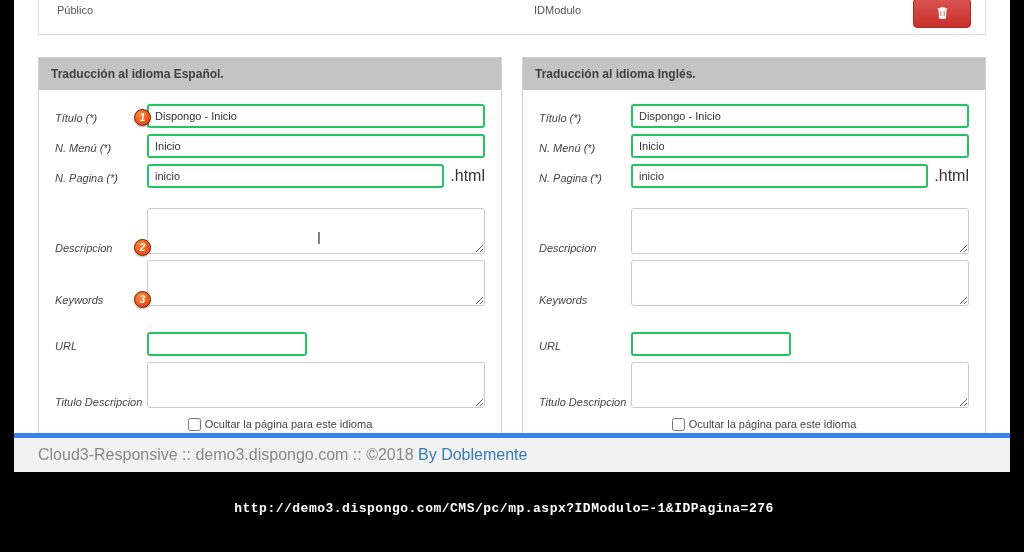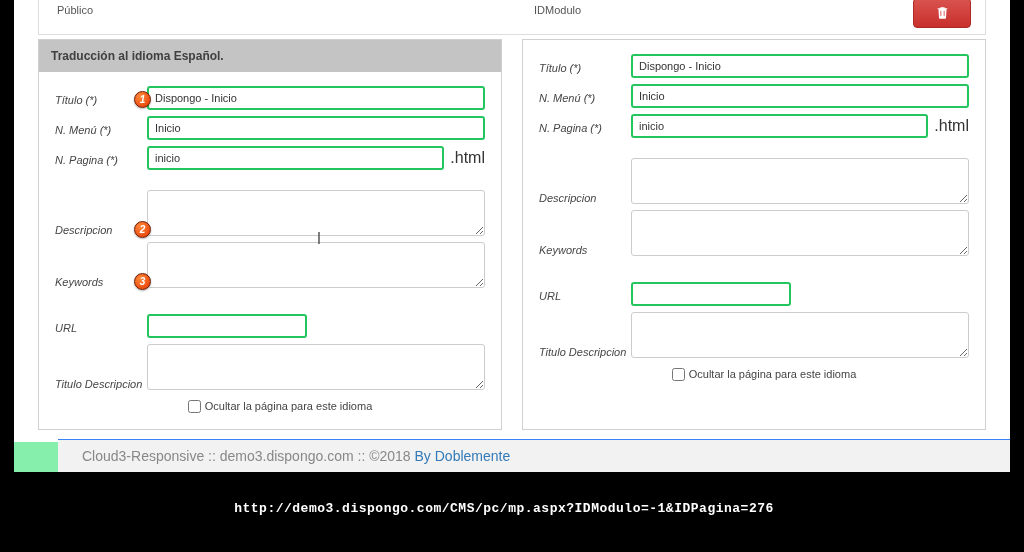--- a/index.html
+++ b/index.html
@@ -7,21 +7,21 @@
     font-family: Arial, sans-serif;
     font-size: 12px;
     background: #000;
     width: 1024px;
     height: 552px;
     overflow: hidden;
     position: relative;
     color: #333;
   }
   .browser-frame {
-    background: #86efac;
+    background: #fdba74;
     position: absolute;
     top: 0;
     left: 14px;
     right: 14px;
     bottom: 80px;
     overflow: hidden;
   }
   .content-wrap {
     padding: 0 24px 12px 24px;
     background: #fff;
@@ -57,21 +57,21 @@
     justify-content: center;
   }
   .trash-icon {
     fill: #fff;
     width: 13px;
     height: 14px;
   }
   .panels {
     display: flex;
     gap: 20px;
-    margin-top: 4px;
+    margin-top: 22px;
   }
   .panel {
     flex: 1;
     border: 1px solid #d0d0d0;
   }
   .panel-header {
     background: #c4c4c4;
     color: #404040;
     font-weight: bold;
     font-size: 12px;
@@ -146,25 +146,24 @@
     display: flex;
     align-items: center;
     justify-content: center;
     box-shadow: 0 1px 2px rgba(0,0,0,0.3);
   }
   .footer {
     position: absolute;
     left: 0; right: 0;
     bottom: 0;
     background: #f2f2f2;
-    border-top: 1px solid #3b82f6;
+    border-top: 5px solid #3b82f6;
     padding: 8px 24px;
-    font-size: 14px;
+    font-size: 16px;
     color: #888;
-    margin-left: 44px;
   }
   .footer a { color: #337ab7; text-decoration: none; }
   .url-caption {
     position: absolute;
     left: 0; right: 16px;
     bottom: 36px;
     text-align: center;
     font-family: "Courier New", monospace;
     font-size: 13px;
     color: #fff;
@@ -259,20 +258,21 @@
 
           <div class="check-row">
             <input type="checkbox" style="">
             <span>Ocultar la página para este idioma</span>
           </div>
 
         </div>
       </div>
 
       <div class="panel">
+        <div class="panel-header">Traducción al idioma Inglés.</div>
         <div class="panel-body">
 
           <div class="field-row">
             <div class="field-label">Título (*)</div>
             <input type="text" value="Dispongo - Inicio" style="">
           </div>
 
           <div class="field-row">
             <div class="field-label">N. Menú (*)</div>
             <input type="text" value="Inicio" style="">

